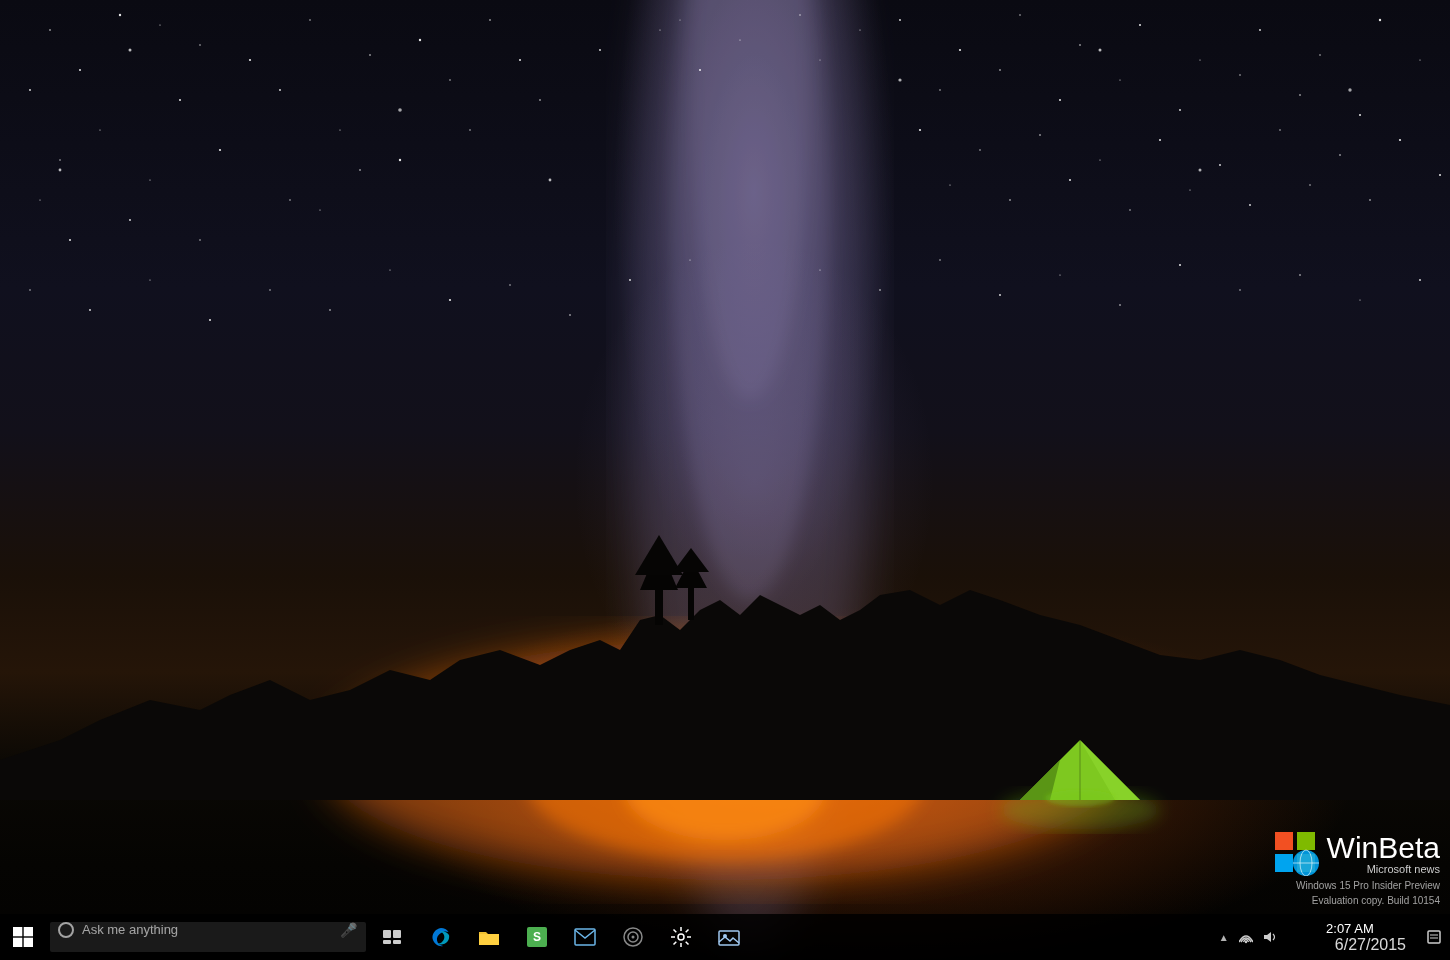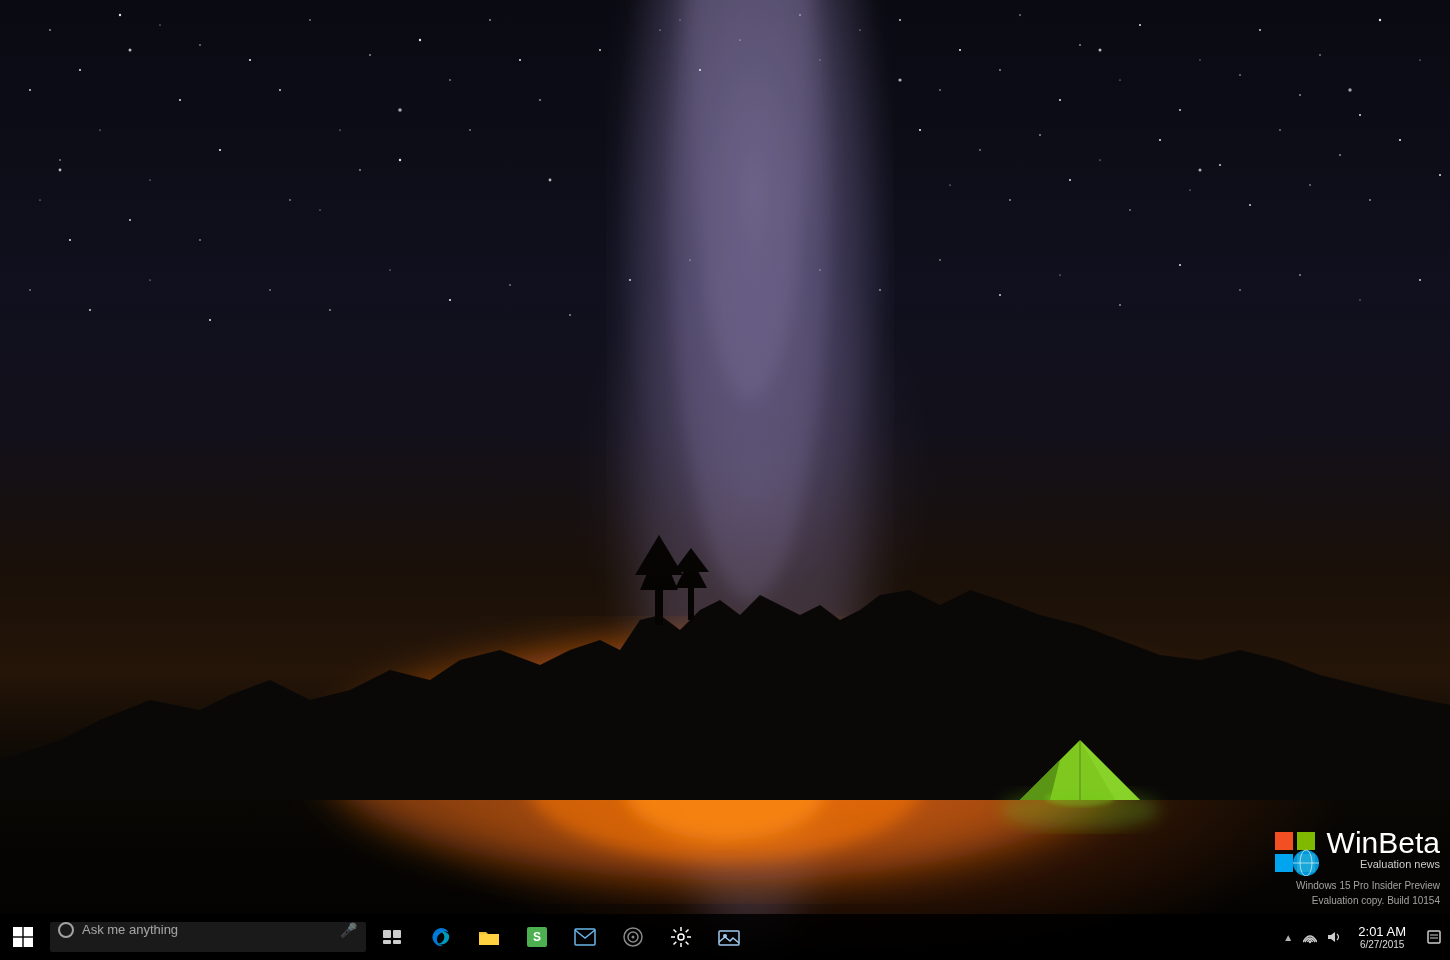--- a/index.html
+++ b/index.html
@@ -163,22 +163,23 @@
       cursor: pointer;
       color: white;
     }
 
     #clock-time {
       font-size: 13px;
       font-weight: 400;
     }
 
     #clock-date {
-      font-size: 10px;
+      font-size: 16px;
       color: rgba(255,255,255,0.85);
+      margin-left: 41px;
     }
 
     #notification-button {
       width: 32px;
       height: 46px;
       display: flex;
       align-items: center;
       justify-content: center;
       cursor: pointer;
       color: white;
@@ -395,36 +396,36 @@
 
       <polygon points="1080,740 1100,760 1140,800 1115,800" fill="#90d830" opacity="0.6"></polygon>
 
       <ellipse cx="1080" cy="798" rx="35" ry="8" fill="rgba(120,200,30,0.4)" filter="url(#blur2)"></ellipse>
 
       <line x1="1080" y1="740" x2="1080" y2="800" stroke="rgba(0,0,0,0.3)" stroke-width="1"></line>
     </g>
   </svg>
 
   <div id="winbeta-overlay">
-    <div style="display:flex; align-items:flex-start; gap:8px; justify-content:flex-end; margin-bottom:2px;">
+    <div style="display:flex; align-items:flex-end; gap:8px; justify-content:flex-end; margin-bottom:2px;">
 
       <svg width="48" height="48" viewBox="0 0 48 48">
 
         <path d="M4,4 L22,4 L22,22 L4,22 Z" fill="#f25022"></path>
         <path d="M26,4 L44,4 L44,22 L26,22 Z" fill="#7fba00"></path>
         <path d="M4,26 L22,26 L22,44 L4,44 Z" fill="#00a4ef"></path>
         <path d="M26,26 L44,26 L44,44 L26,44 Z" fill="#ffb900"></path>
 
         <ellipse cx="35" cy="35" rx="13" ry="13" fill="#00a4ef" opacity="0.9"></ellipse>
         <ellipse cx="35" cy="35" rx="6" ry="13" fill="none" stroke="white" stroke-width="1" opacity="0.6"></ellipse>
         <line x1="22" y1="35" x2="48" y2="35" stroke="white" stroke-width="1" opacity="0.6"></line>
       </svg>
       <div>
         <div style="font-size:30px; font-weight:300; color:white; line-height:1;">WinBeta</div>
-        <div style="font-size:11px; color:#ccc; line-height:1.2;">Evaluation news</div>
+        <div style="font-size:11px; color:#ccc; line-height:1.2;">Microsoft news</div>
       </div>
     </div>
     <div style="font-size:10px; color:rgba(200,200,200,0.8);">Windows 15 Pro Insider Preview</div>
     <div style="font-size:10px; color:rgba(200,200,200,0.8);text-align:right;">Evaluation copy. Build 10154</div>
   </div>
 
   <div id="taskbar">
 
     <div id="start-button">
       <svg class="win-logo" viewBox="0 0 20 20" xmlns="http://www.w3.org/2000/svg">
@@ -521,21 +522,21 @@
       </div>
 
       <div class="tray-icon">
         <svg width="14" height="14" viewBox="0 0 14 14">
           <path d="M1,5 L1,9 L4,9 L8,12 L8,2 L4,5 Z" fill="rgba(255,255,255,0.8)"></path>
           <path d="M10,4 Q13,7 10,10" fill="none" stroke="rgba(255,255,255,0.8)" stroke-width="1.2"></path>
         </svg>
       </div>
 
       <div id="clock-area">
-        <span id="clock-time">2:01 AM</span>
+        <span id="clock-time">2:07 AM</span>
         <span id="clock-date">6/27/2015</span>
       </div>
 
       <div id="notification-button">
         <svg width="14" height="14" viewBox="0 0 14 14">
           <rect x="1" y="1" width="12" height="12" rx="1" fill="none" stroke="rgba(255,255,255,0.8)" stroke-width="1.5"></rect>
           <line x1="3" y1="5" x2="11" y2="5" stroke="rgba(255,255,255,0.8)" stroke-width="1"></line>
           <line x1="3" y1="8" x2="11" y2="8" stroke="rgba(255,255,255,0.8)" stroke-width="1"></line>
         </svg>
       </div>

